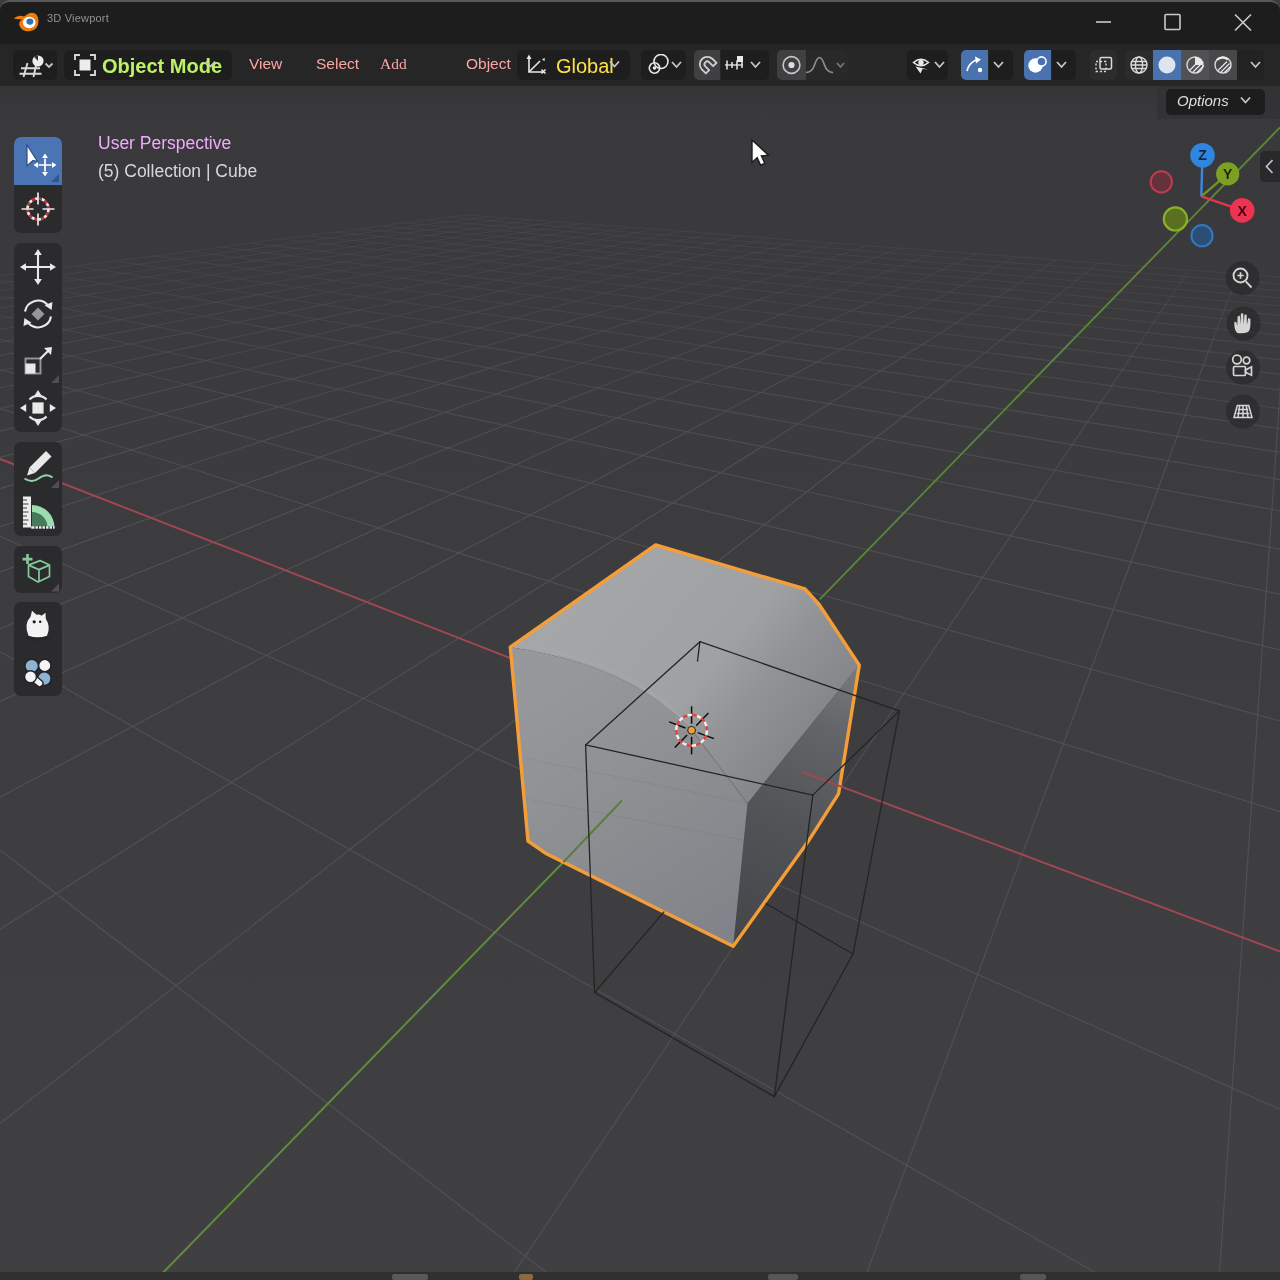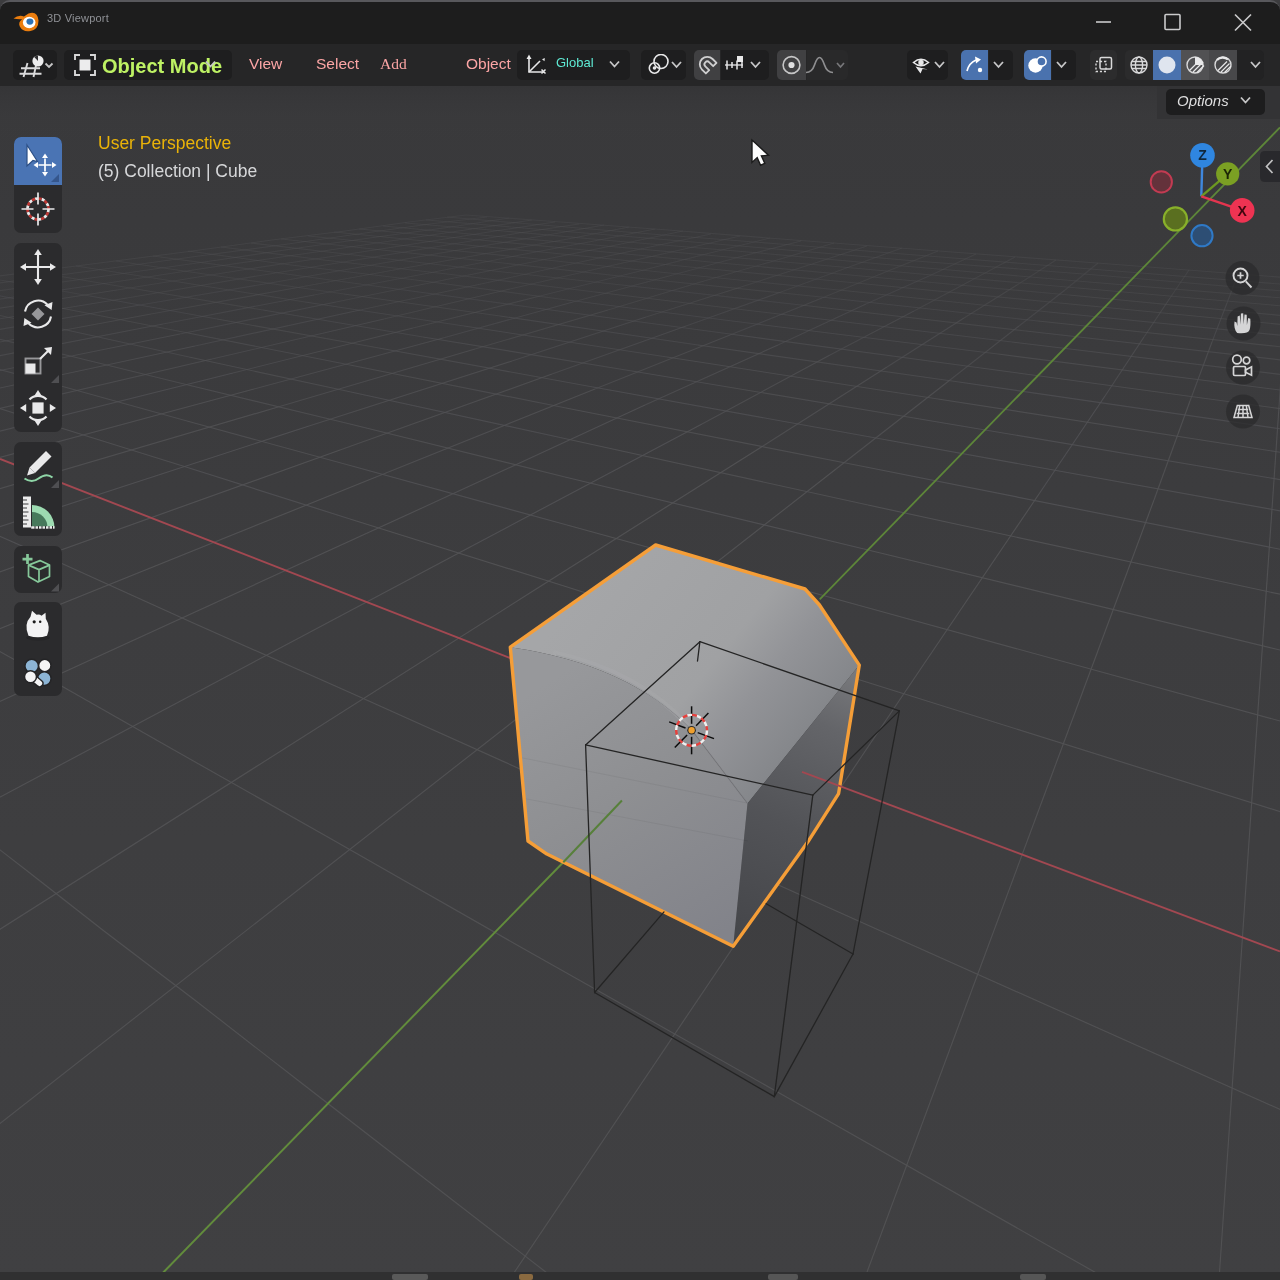--- a/index.html
+++ b/index.html
@@ -577,21 +577,21 @@
  <g transform="translate(24,535.3)">
   <circle cx="-6.3" cy="-6.3" r="6.8" fill="#8cb4d5" stroke="#242426" stroke-width="1.5"></circle>
   <circle cx="6.8" cy="-6.8" r="6.2" fill="#f4f4f5" stroke="#242426" stroke-width="1.5"></circle>
   <circle cx="6.3" cy="6.3" r="6.8" fill="#8cb4d5" stroke="#242426" stroke-width="1.5"></circle>
   <path d="M-7.5 3.5 L1.5 11" stroke="#242426" stroke-width="8.2" stroke-linecap="round"></path>
   <path d="M-7.5 3.5 L1.5 11" stroke="#f4f4f5" stroke-width="5.4" stroke-linecap="round"></path>
   <circle cx="-7.5" cy="4.5" r="6" fill="#f4f4f5" stroke="#242426" stroke-width="1.5"></circle>
  </g>
 </svg>
 
-<div style="position:absolute;left:98px;top:133px;font-size:17.5px;color:#eab308;">User Perspective</div>
+<div style="position:absolute;left:98px;top:133px;font-size:17.5px;color:#f0abfc;">User Perspective</div>
 <div style="position:absolute;left:98px;top:161px;font-size:17.5px;color:#d6d7d9;">(5) Collection | Cube</div>
 
 <div class="titlebar"></div>
 <svg style="position:absolute;left:13px;top:9px" width="26" height="26" viewBox="0 0 26 26">
  <path d="M0.5 9.5 Q5.5 5.5 11 7.5 L15.5 4.5 Q24.5 1.5 25.5 11.5 Q25.5 20.5 17.5 22 Q10 23.5 6.8 17.5 Q4.8 13.2 9.2 10.2 Q4 10.5 0.5 9.5 Z" fill="#ea7d0e"></path>
  <ellipse cx="16.2" cy="13.5" rx="6.3" ry="5.7" fill="#fff"></ellipse>
  <ellipse cx="16.9" cy="12.6" rx="3.5" ry="3.1" fill="#2d72b5"></ellipse>
 </svg>
 <div class="title">3D Viewport</div>
 
@@ -633,21 +633,21 @@
 <div class="btn" style="left:517px;top:50px;width:113px;height:30px;"></div>
 <svg style="position:absolute;left:524px;top:53px" width="26" height="25" viewBox="0 0 26 25">
  <g stroke="#e8e8e9" stroke-width="1.6" fill="none">
   <path d="M5 4 L5 19 L20 19"></path>
   <path d="M5 19 L16 8"></path>
  </g>
  <path d="M2.5 6 L5 1.5 L7.5 6 Z" fill="#e8e8e9"></path>
  <path d="M18 6.2 L20.8 4.9 L20.5 8.3 Z" fill="#e8e8e9"></path>
  <path d="M17.5 16.5 L21.5 20.5 M21.5 16.5 L17.5 20.5" stroke="#e8e8e9" stroke-width="1.5"></path>
 </svg>
-<div style="position:absolute;left:556px;top:55px;font-size:13px;color:#5eead4;">Global</div>
+<div style="position:absolute;left:556px;top:55px;font-size:20px;color:#fde047;">Global</div>
 <svg style="position:absolute;left:607px;top:59px" width="16" height="12" viewBox="0 0 16 12">
  <path d="M3 2.5 L7.5 7.5 L12 2.5" stroke="#c6c6c7" stroke-width="1.8" fill="none"></path>
 </svg>
 
 <div class="btn" style="left:641px;top:50px;width:45px;height:30px;"></div>
 <svg style="position:absolute;left:646px;top:54px" width="38" height="22" viewBox="0 0 38 22">
  <circle cx="8.5" cy="14" r="5.2" stroke="#e8e8e9" stroke-width="1.6" fill="none"></circle>
  <circle cx="15" cy="7.5" r="7" stroke="#e8e8e9" stroke-width="1.6" fill="none"></circle>
  <circle cx="8.5" cy="14" r="1.8" fill="#e8e8e9"></circle>
  <path d="M26 8 L30.5 13 L35 8" stroke="#c6c6c7" stroke-width="1.8" fill="none"></path>

